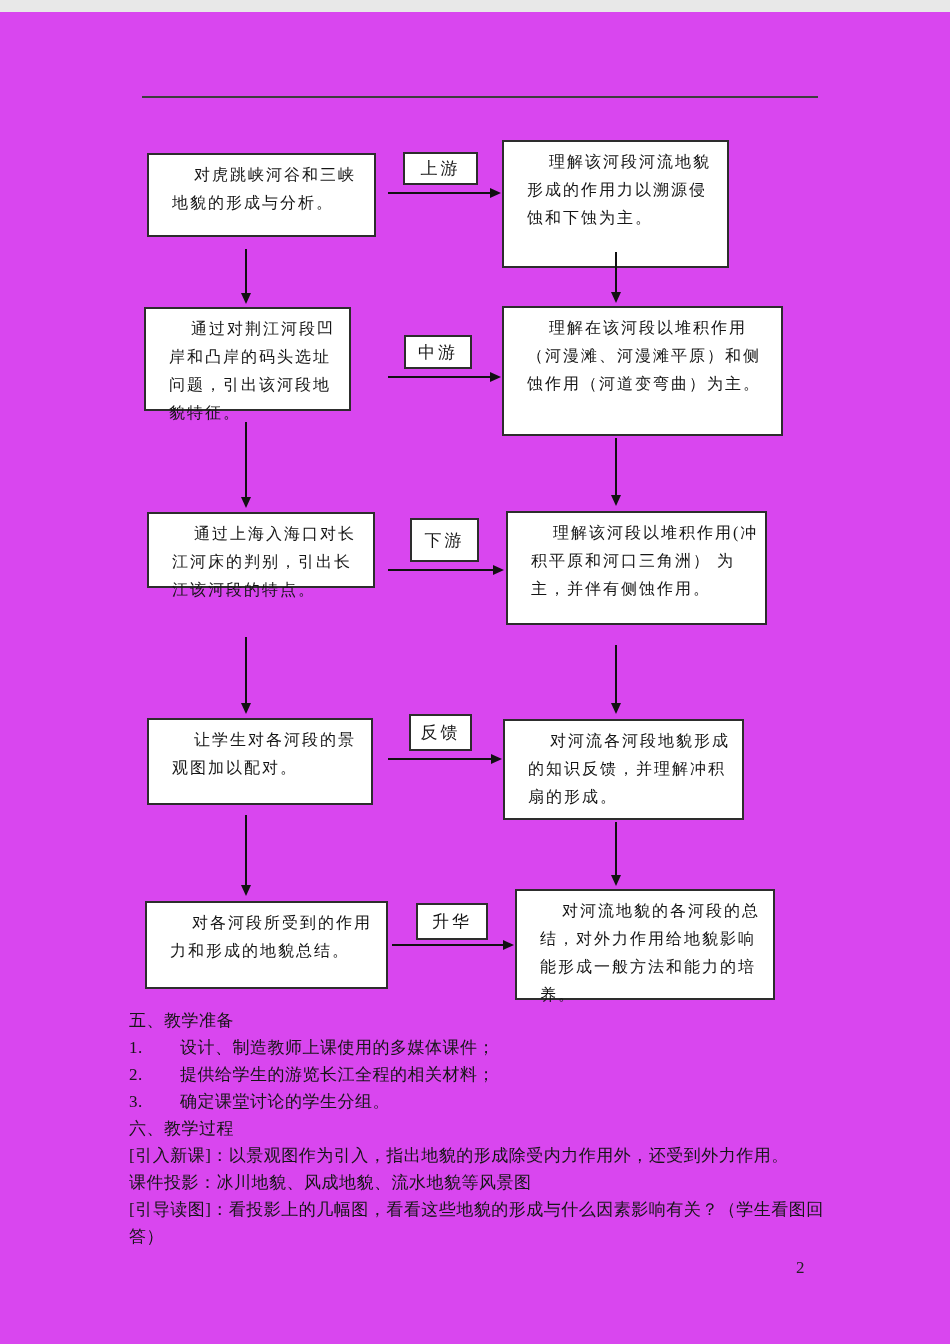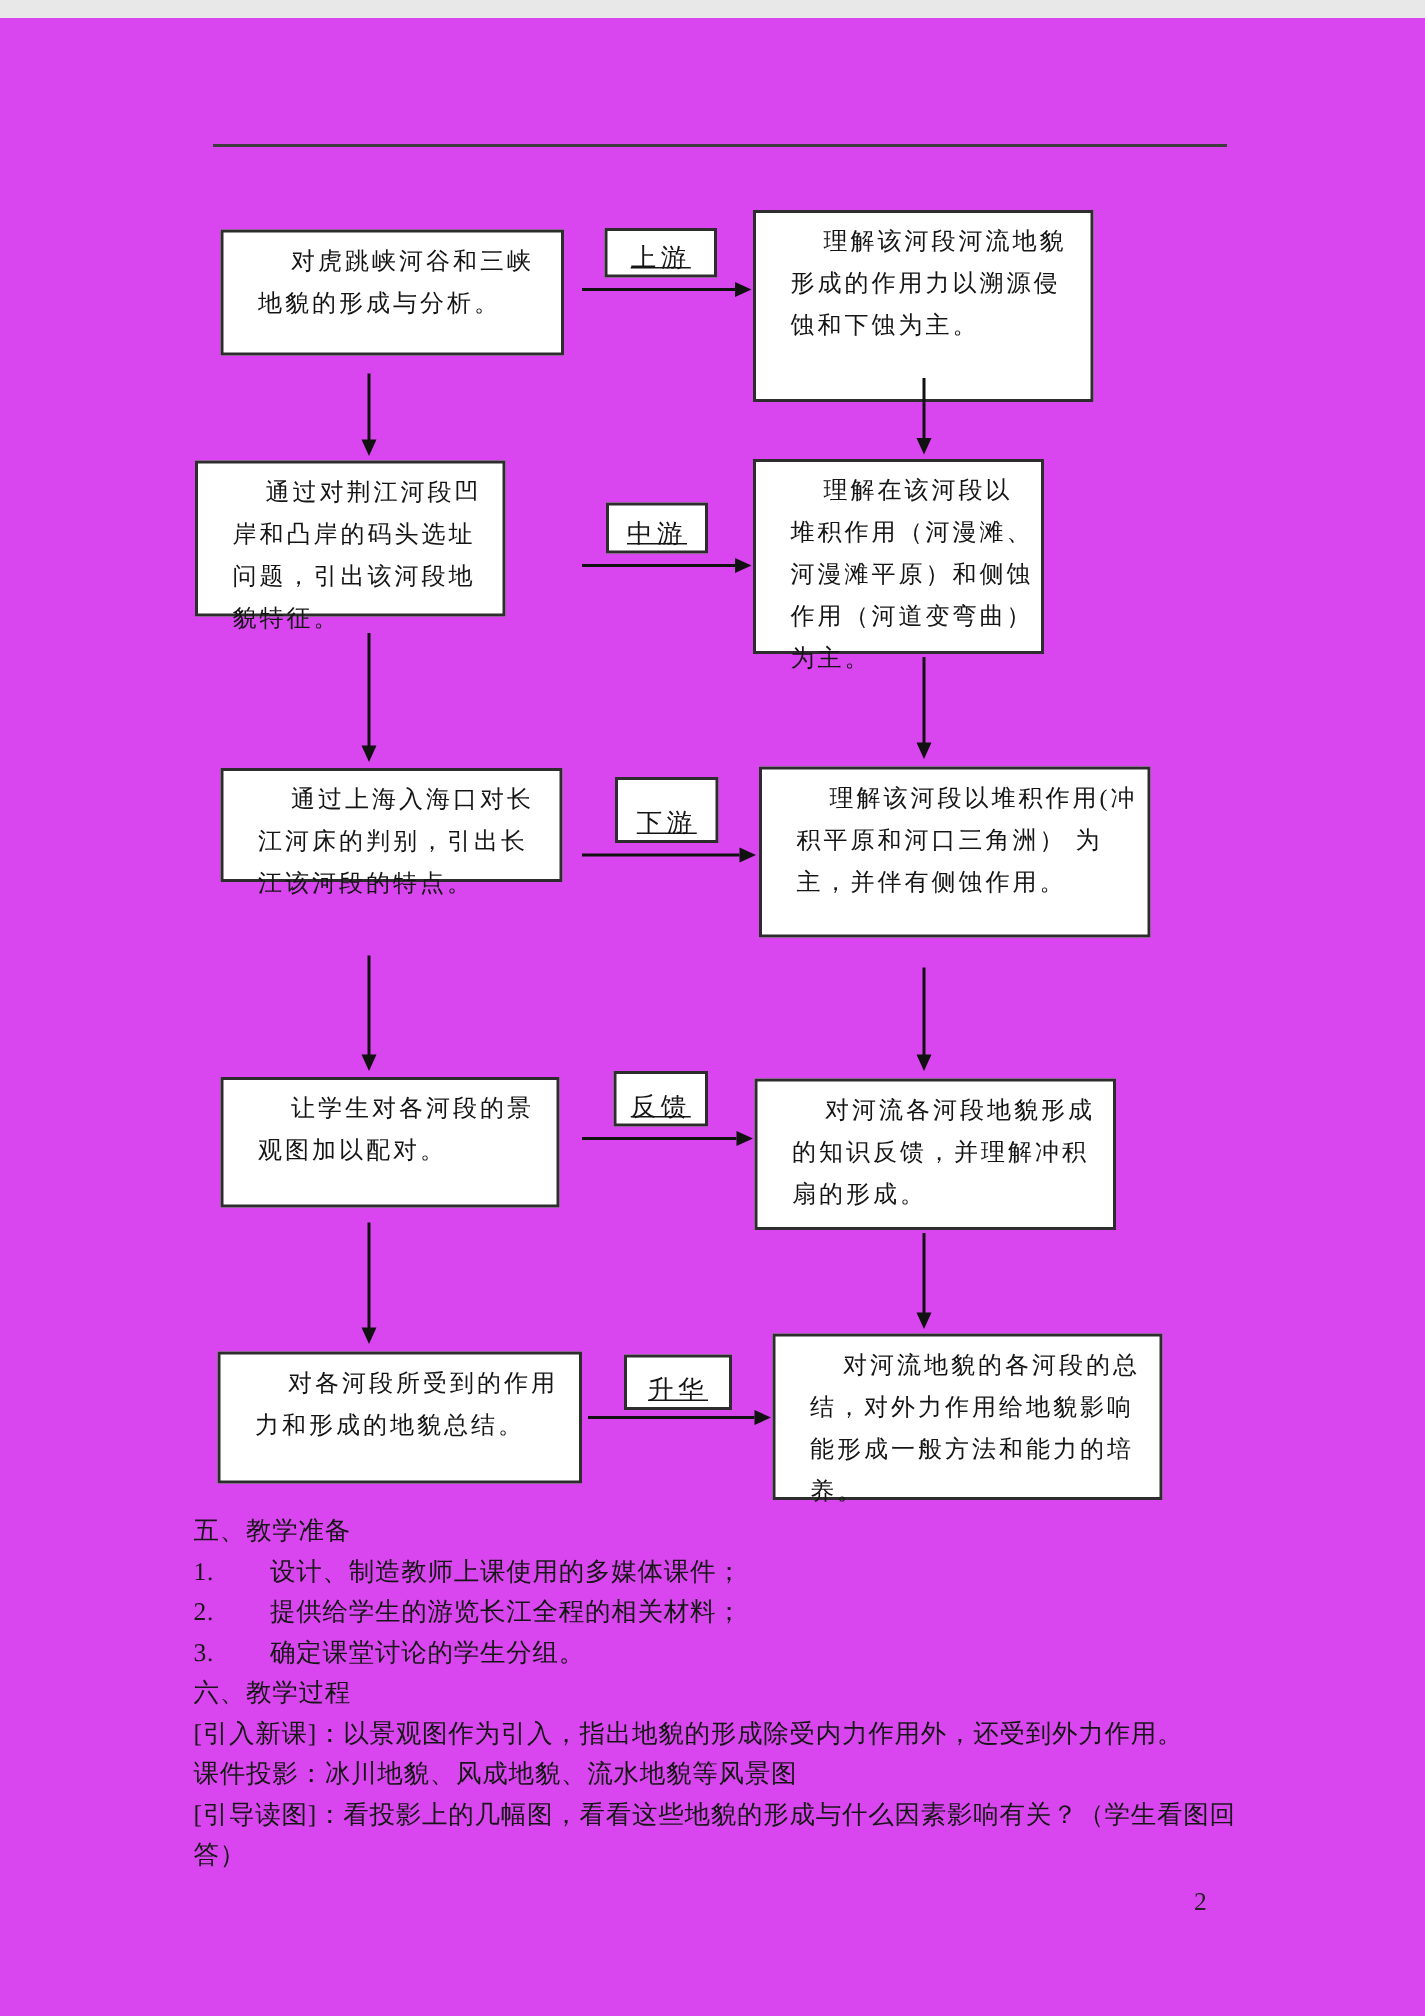--- a/index.html
+++ b/index.html
@@ -9,22 +9,22 @@
     overflow:hidden;margin:12px auto;
   }
   .toprule{position:absolute;left:142px;top:84px;width:676px;height:2px;background:#3d3d3d;}
   .box{position:absolute;border:2px solid #2d2d2d;background:#fff;box-sizing:border-box;}
   .box .tx{
     margin:0;padding:6px 5px 0 23px;text-indent:22px;
     font-size:16px;line-height:28px;letter-spacing:2px;color:#151515;
   }
   .lbl{
     position:absolute;border:2px solid #2d2d2d;background:#fff;box-sizing:border-box;
-    display:flex;align-items:flex-end;justify-content:center;
-    font-size:17px;letter-spacing:3px;color:#151515;text-decoration:underline;
+    display:flex;align-items:center;justify-content:center;
+    font-size:17px;letter-spacing:3px;color:#151515;
   }
   .hl{position:absolute;height:2px;background:#111;}
   .vl{position:absolute;width:2px;background:#111;}
   .ah-r{position:absolute;width:0;height:0;
     border-top:5px solid transparent;border-bottom:5px solid transparent;border-left:11px solid #111;}
   .ah-d{position:absolute;width:0;height:0;
     border-left:5px solid transparent;border-right:5px solid transparent;border-top:11px solid #111;}
   .body{position:absolute;left:129px;top:995px;width:694px;}
   .bl{height:27px;line-height:27px;font-size:17px;letter-spacing:0.5px;white-space:nowrap;color:#161616;}
   .num{display:inline-block;width:51px;}
@@ -47,29 +47,29 @@
   <div class="ah-r" style="left:490px;top:176px"></div>
   <div class="box" style="left:502px;top:128px;width:227px;height:128px">
     <p class="tx">理解该河段河流地貌形成的作用力以溯源侵蚀和下蚀为主。</p>
   </div>
 
   <div class="vl" style="left:245px;top:237px;height:45px"></div>
   <div class="ah-d" style="left:241px;top:281px"></div>
   <div class="vl" style="left:615px;top:240px;height:41px"></div>
   <div class="ah-d" style="left:611px;top:280px"></div>
 
-  <div class="box" style="left:130px;top:295px;width:207px;height:104px">
+  <div class="box" style="left:144px;top:295px;width:207px;height:104px">
     <p class="tx">通过对荆江河段凹岸和凸岸的码头选址问题，引出该河段地貌特征。</p>
   </div>
   <div class="lbl" style="left:404px;top:323px;width:68px;height:34px">
     <span>中游</span>
   </div>
   <div class="hl" style="left:388px;top:364px;width:102px"></div>
   <div class="ah-r" style="left:490px;top:360px"></div>
-  <div class="box" style="left:502px;top:294px;width:194px;height:130px">
+  <div class="box" style="left:502px;top:294px;width:281px;height:130px">
     <p class="tx">理解在该河段以堆积作用（河漫滩、河漫滩平原）和侧蚀作用（河道变弯曲）为主。</p>
   </div>
 
   <div class="vl" style="left:245px;top:410px;height:76px"></div>
   <div class="ah-d" style="left:241px;top:485px"></div>
   <div class="vl" style="left:615px;top:426px;height:58px"></div>
   <div class="ah-d" style="left:611px;top:483px"></div>
 
   <div class="box" style="left:147px;top:500px;width:228px;height:76px">
     <p class="tx">通过上海入海口对长江河床的判别，引出长江该河段的特点。</p>

